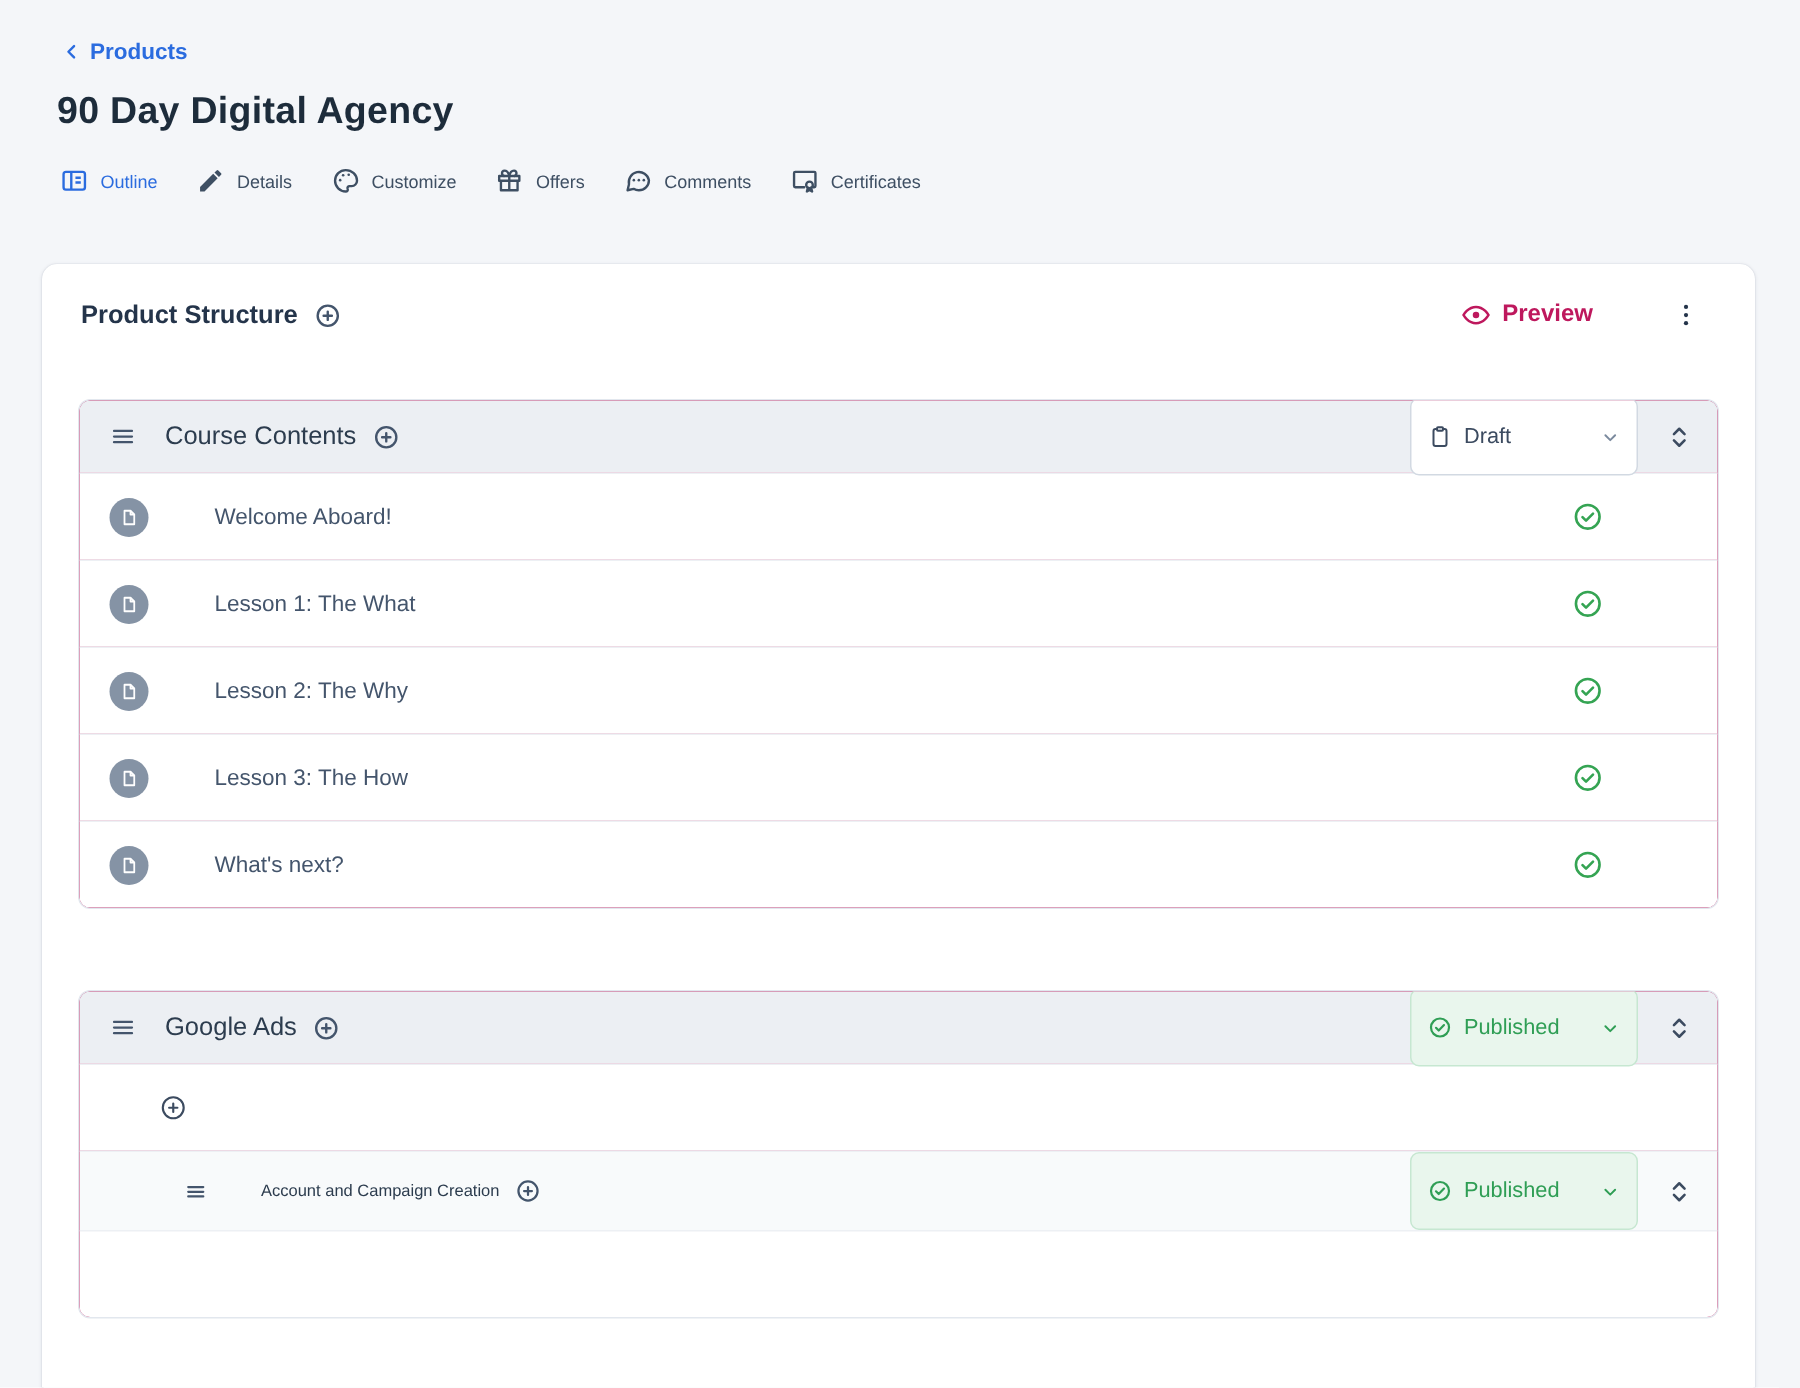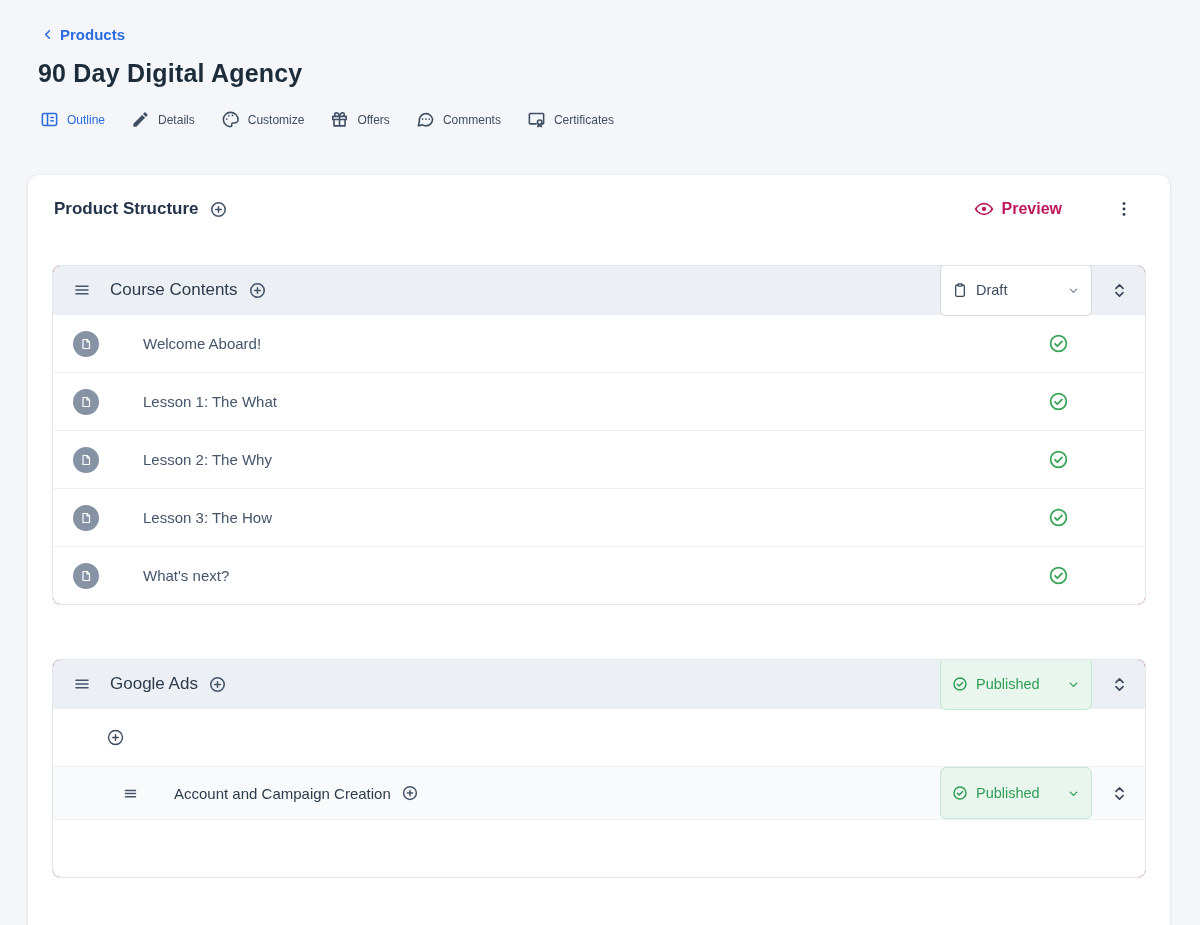--- a/index.html
+++ b/index.html
@@ -98,21 +98,21 @@
   .add-row .row-label { margin-left: 22px; color: #3c4b60; }
 
   .subsection-header {
     min-height: 52px; background: #f8fafb;
     display: flex; align-items: center;
     padding: 0 14px 0 20px; border-top: 1px solid #edf0f4;
   }
   .subsection-header .drag-handle { margin-left: 50px; }
   .subsection-header .drag-handle svg { width: 15px; height: 15px; }
   .subsection-title-wrap { display: flex; align-items: center; gap: 10px; margin-left: 36px; }
-  .subsection-title { font-size: 15px; color: #2c3c4e; font-weight: 500; }
+  .subsection-title { font-size: 11px; color: #2c3c4e; font-weight: 500; }
   .subsection-header .plus-circle { width: 18px; height: 18px; }
 
   .sub-row .row-avatar { margin-left: 44px; }
   .sub-row .row-label { margin-left: 60px; }
   .partial-row { min-height: 58px; }
 </style>
 </head>
 <body>
 
 <div class="page-header">

